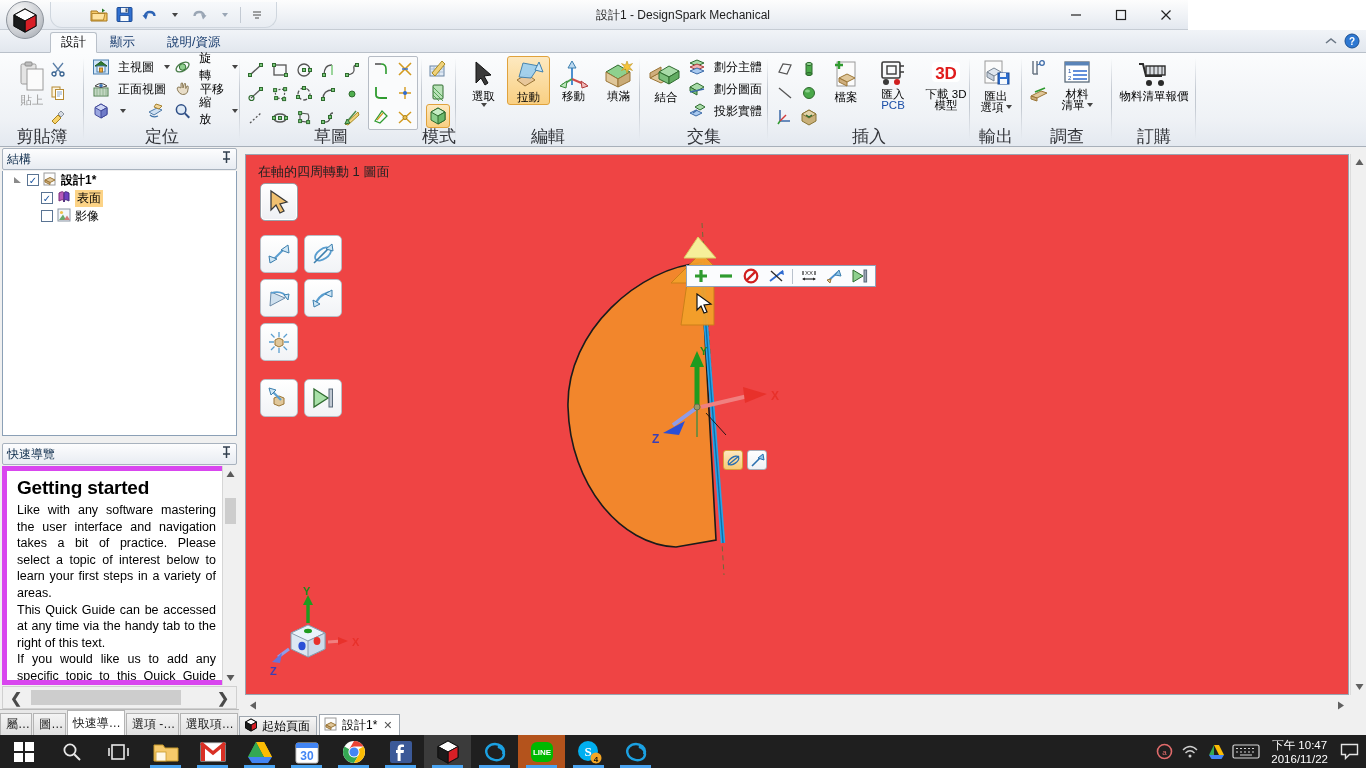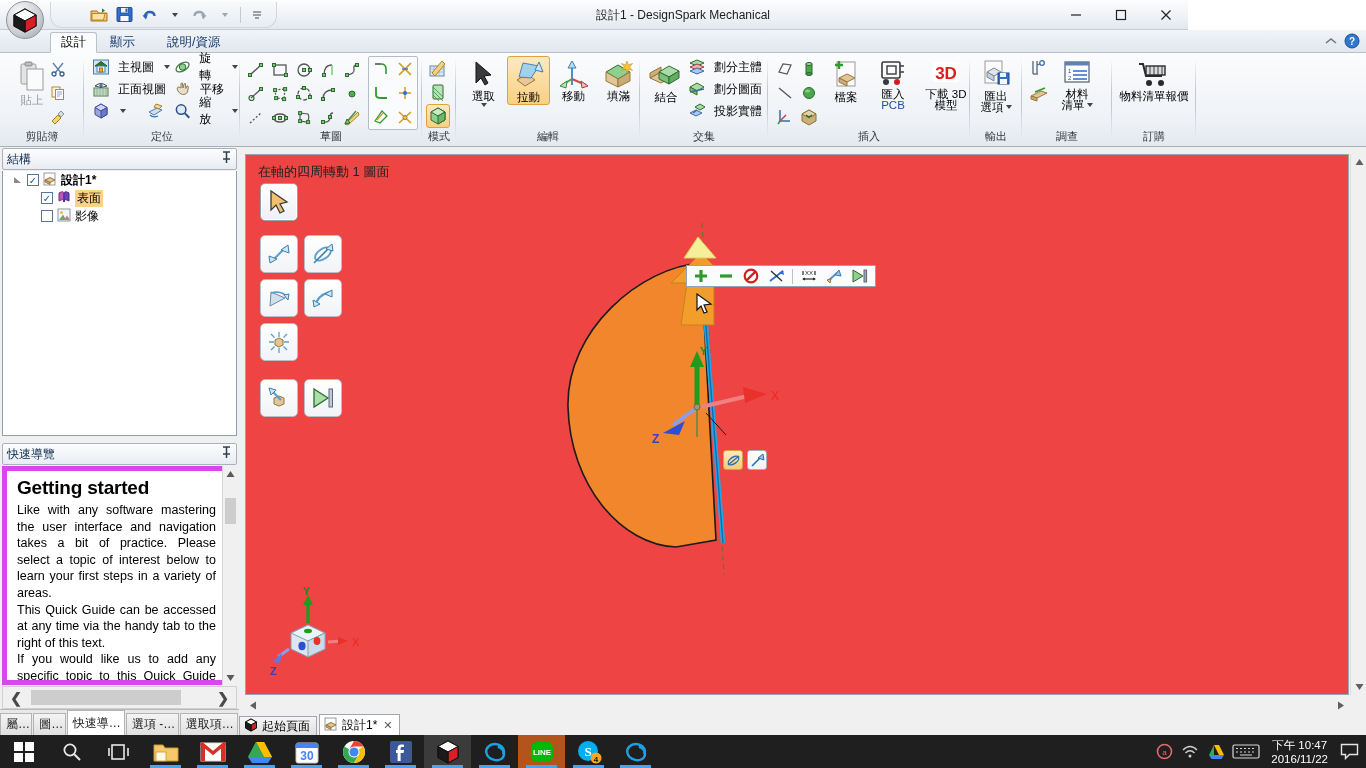--- a/index.html
+++ b/index.html
@@ -61,21 +61,21 @@
   
   .ribbon{
     position:absolute; left:0; top:53px; width:1366px; height:94px;
     background:linear-gradient(#fbfcfd,#eff2f6 70%,#e4e9f0);
     border-bottom:1px solid #a8b0ba;
   }
   .grp{ position:absolute; top:1px; height:90px; }
   .grp .body{ position:absolute; left:0; top:0; right:0; bottom:16px; }
   .grp .cap{
     position:absolute; left:0; bottom:0; width:100%; height:15px;
-    text-align:center; font-size:11px; color:#33353a; line-height:15px;
+    text-align:center; font-size:17px; color:#33353a; line-height:15px;
   }
   .grp .divr{ position:absolute; right:0; top:4px; bottom:4px; width:1px;
     background:linear-gradient(rgba(0,0,0,0),#c3c9d1 40%,#c3c9d1 60%,rgba(0,0,0,0)); }
   .bigbtn{ display:flex; flex-direction:column; align-items:center; justify-content:flex-start;
     width:52px; padding-top:3px; }
   .bigbtn .lbl{ font-size:11.5px; text-align:center; line-height:13px; margin-top:1px; }
   .sel-hi{ background:linear-gradient(#fde9c0,#f9cf82); border:1px solid #e0a23c; border-radius:3px;}
   .rowbtn{ display:flex; align-items:center; gap:8px; height:22px; padding:0 2px;}
   .rowbtn .lbl{ font-size:12px; }
   .caret{ width:0;height:0;border-left:3.5px solid transparent;border-right:3.5px solid transparent;

